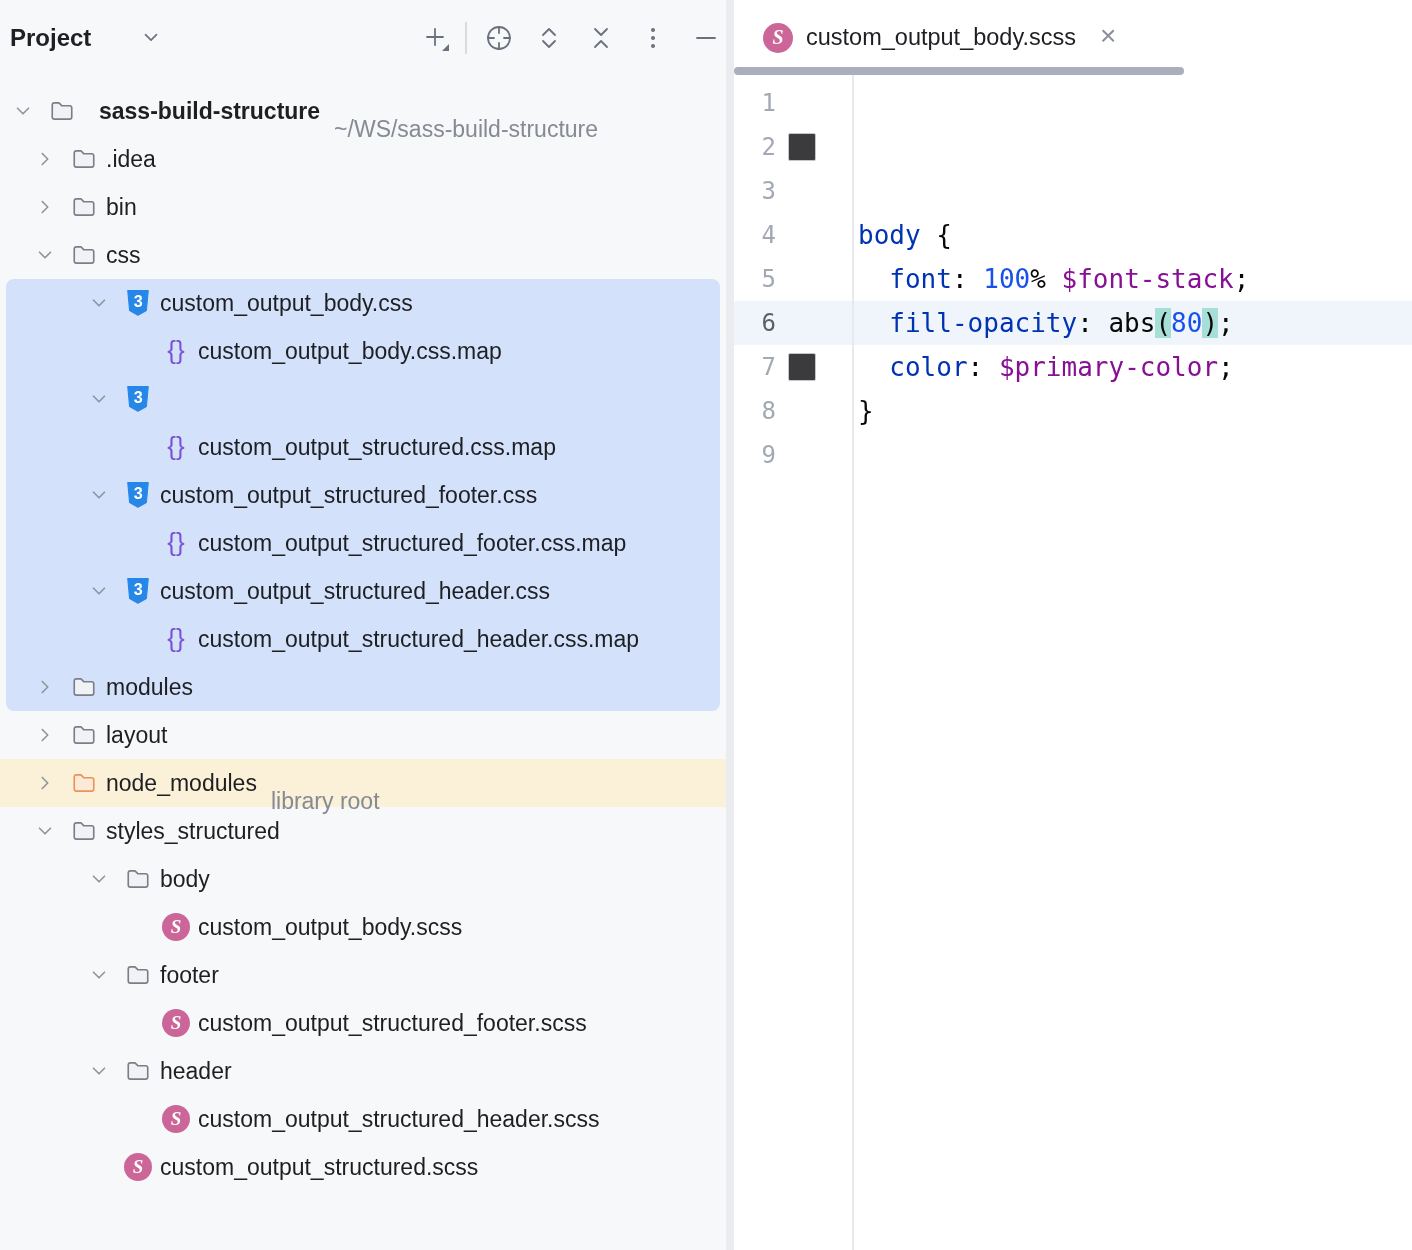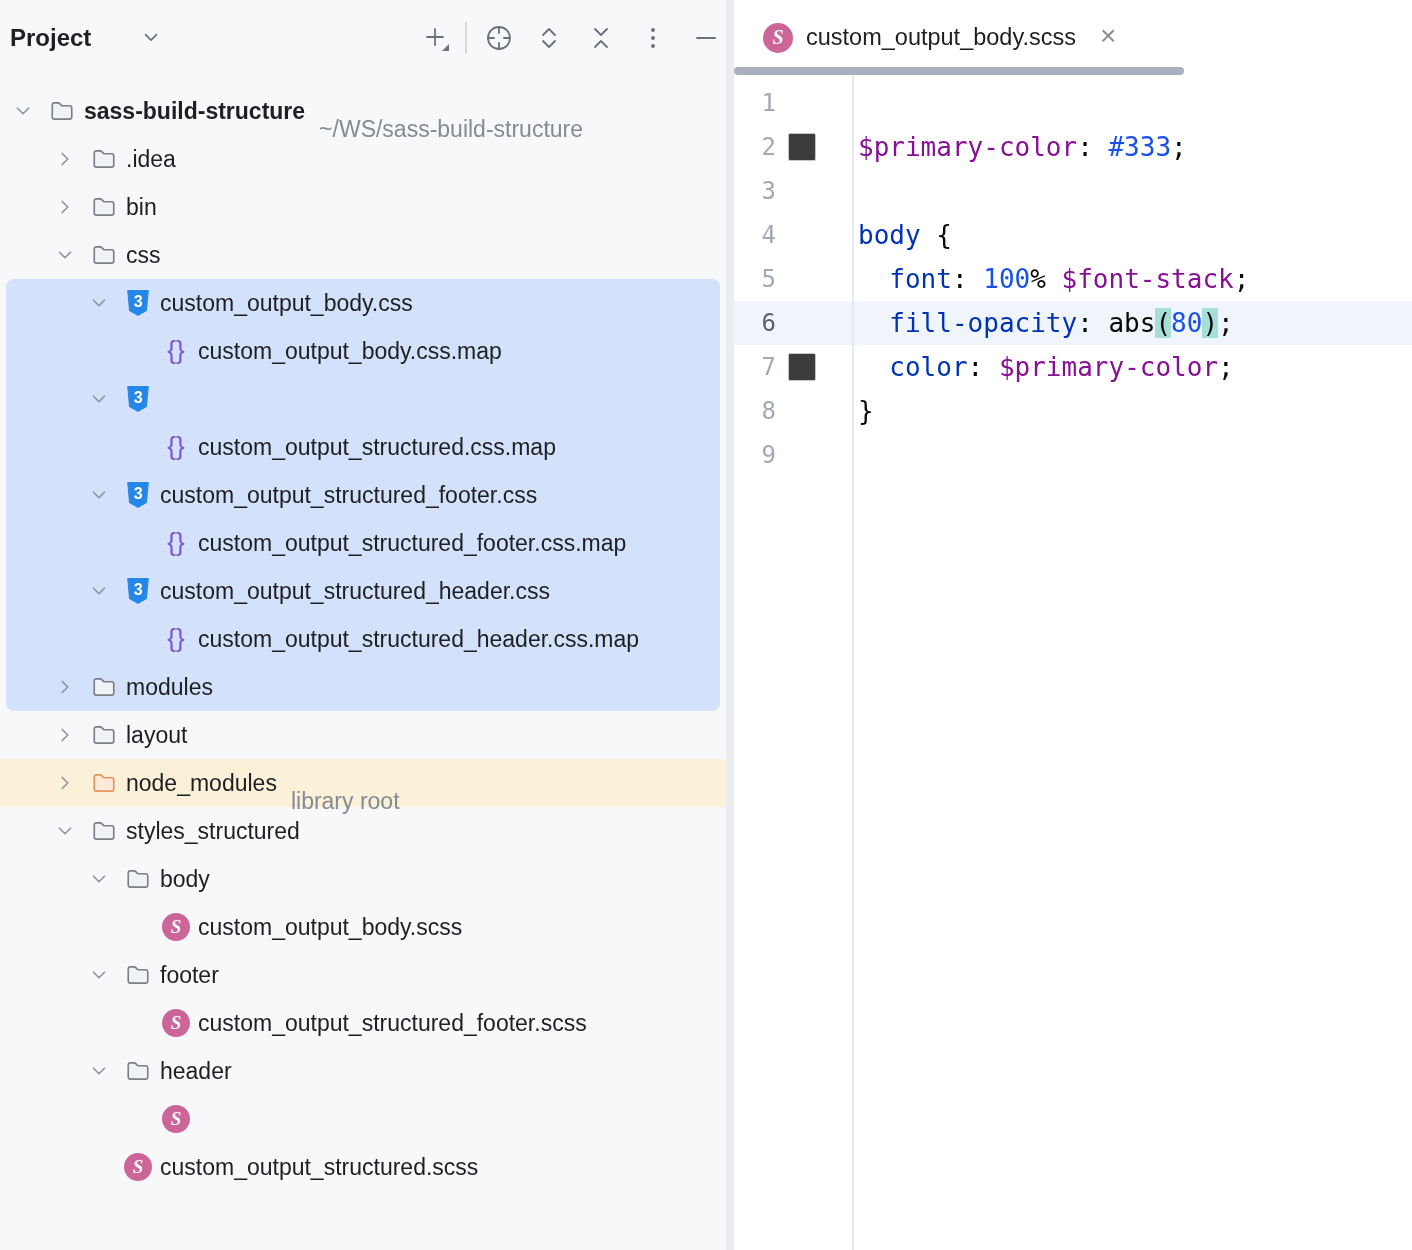--- a/index.html
+++ b/index.html
@@ -16,27 +16,27 @@
   .tb-icons{position:absolute;left:420px;top:0;height:75px;display:flex;align-items:center;}
   .tb-btn{width:32px;height:32px;display:flex;align-items:center;justify-content:center;}
   .tb-sep{width:2px;height:32px;background:#D8DAE0;margin-left:13px;}
   .tb-icons svg{stroke:#6C707E;fill:none;stroke-width:1.8;stroke-linecap:round;stroke-linejoin:round;}
   .m-target{margin-left:16px}.m-exp{margin-left:18px}.m-col{margin-left:20px}.m-keb{margin-left:20px}.m-min{margin-left:21px}
 
   
   .tree{position:absolute;left:0;top:87px;width:726px;}
   .sel-rect{position:absolute;top:192px;left:6px;width:714px;height:432px;background:#D3E1FB;border-radius:8px;}
   .row{height:48px;display:flex;align-items:center;font-size:23px;color:#1E1F22;position:relative;z-index:1;}
-  .lvl0{padding-left:10px}.lvl1{padding-left:52px}.lvl2{padding-left:86px}.lvl3{padding-left:124px}
+  .lvl0{padding-left:10px}.lvl1{padding-left:32px}.lvl2{padding-left:86px}.lvl3{padding-left:124px}
   .row.library{background:#FBF1D8;}
   .tw{width:38px;flex:none;display:flex;align-items:center;}
   .tw svg{stroke:#8F949E;fill:none;stroke-width:1.8;stroke-linecap:round;stroke-linejoin:round;margin-left:2px;}
   .icon-box{width:28px;height:30px;flex:none;margin-right:8px;display:flex;align-items:center;justify-content:center;}
   .t-label{white-space:nowrap;}
-  .t-label.bold{font-weight:700;}
+  .t-label.bold{font-weight:700;margin-left:15px;}
   .suffix{color:#868A93;margin-left:14px;white-space:nowrap;margin-top:36px;}
   .foldico path{fill:#F1F2F5;stroke:#7A7E89;stroke-width:1.5;stroke-linejoin:round;}
   .foldico.orange path{fill:#FCE9D8;stroke:#E8935A;}
   .cssico .shield{fill:#2787E8;stroke:#2787E8;stroke-width:1;stroke-linejoin:round;}
   .cssico text{fill:#ffffff;font-family:"Liberation Sans",sans-serif;font-weight:700;font-size:15px;}
   .mapico{color:#7C52D6;font-size:26px;font-weight:400;line-height:1;margin-top:-2px;}
   .sassico{width:28px;height:28px;border-radius:50%;background:#CC6699;color:#fff;display:flex;align-items:center;justify-content:center;
     font-family:"Liberation Serif",serif;font-style:italic;font-weight:700;font-size:19px;}
 
   
@@ -381,20 +381,21 @@
           </svg>
         </span>
       <span class="t-label">header</span>
     </div>
 
     <div class="row lvl3">
       <span class="tw"></span>
       <span class="icon-box">
           <span class="sassico">S</span>
         </span>
+      <span class="t-label">custom_output_structured_header.scss</span>
     </div>
 
     <div class="row lvl2">
       <span class="tw"></span>
       <span class="icon-box">
           <span class="sassico">S</span>
         </span>
       <span class="t-label">custom_output_structured.scss</span>
     </div>
   </div>
@@ -419,21 +420,20 @@
       <div class="cl">
         <span class="ln">1</span>
         <span class="chipcol"></span>
       </div>
 
       <div class="cl">
         <span class="ln">2</span>
         <span class="chipcol">
             <span class="chip" style="display:block"></span>
           </span>
-        <span class="codetext"><span class="t-var">$primary-color</span><span class="t-pn">: </span><span class="t-num">#333</span><span class="t-pn">;</span></span>
       </div>
 
       <div class="cl">
         <span class="ln">3</span>
         <span class="chipcol"></span>
           <span class="codetext"></span>
       </div>
 
       <div class="cl">
         <span class="ln">4</span>

